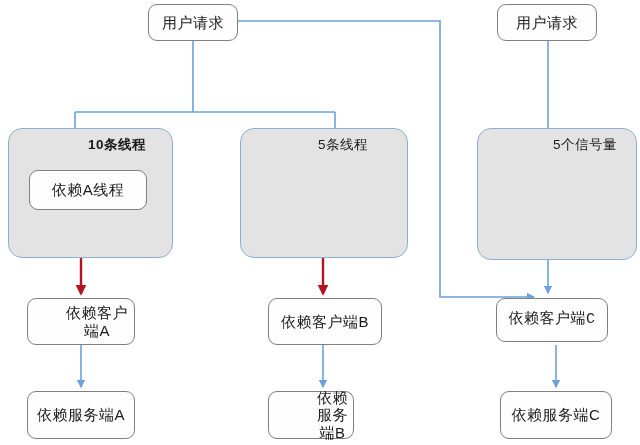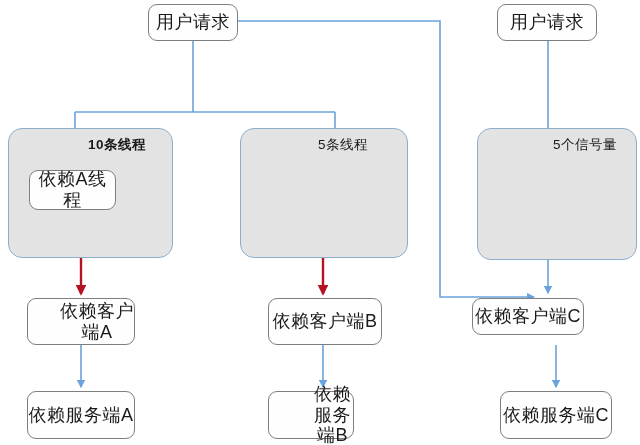--- a/index.html
+++ b/index.html
@@ -34,21 +34,21 @@
     justify-content: center;
     text-align: center;
     line-height: 1.15;
     color: #1a1a1a;
     letter-spacing: 0.5px;
   }
   .rbox {
     background: #fefefe;
     border: 1px solid #7f7f7f;
     border-radius: 9px;
-    font-size: 18px;
+    font-size: 15px;
     z-index: 3;
   }
   .group {
     position: absolute;
     box-sizing: border-box;
     background: #e3e3e3;
     border: 1px solid #8faecd;
     border-radius: 14px;
     z-index: 1;
   }
@@ -107,31 +107,31 @@
 
   <div class="group" style="left:8px;top:128px;width:165px;height:130px;"></div>
   <div class="group-label" style="left:88px;top:136px;font-weight:bold;">10条线程</div>
 
   <div class="group" style="left:240px;top:128px;width:168px;height:130px;"></div>
   <div class="group-label" style="left:318px;top:136px;">5条线程</div>
 
   <div class="group" style="left:477px;top:128px;width:160px;height:132px;"></div>
   <div class="group-label" style="left:553px;top:136px;">5个信号量</div>
 
-  <div class="node rbox" style="left:29px;top:170px;width:87px;height:40px;">
+  <div class="node rbox" style="left:29px;top:170px;width:118px;height:40px;">
     <span>依赖A线程</span>
   </div>
 
   <div class="node rbox" style="left:27px;top:298px;width:108px;height:47px;padding-left:32px;">
     <span>依赖客户端A</span>
   </div>
   <div class="node rbox" style="left:268px;top:298px;width:114px;height:47px;">
     <span>依赖客户端B</span>
   </div>
-  <div class="node rbox" style="left:472px;top:298px;width:112px;height:37px;">
+  <div class="node rbox" style="left:496px;top:298px;width:112px;height:44px;font-family:Liberation Mono, monospace;">
     <span>依赖客户端C</span>
   </div>
 
   <div class="node rbox" style="left:27px;top:391px;width:108px;height:48px;">
     <span>依赖服务端A</span>
   </div>
   <div class="node rbox" style="left:268px;top:391px;width:86px;height:48px;padding-left:43px;">
     <span>依赖服务端B</span>
   </div>
   <div class="node rbox" style="left:500px;top:391px;width:112px;height:48px;align-items:center;">

